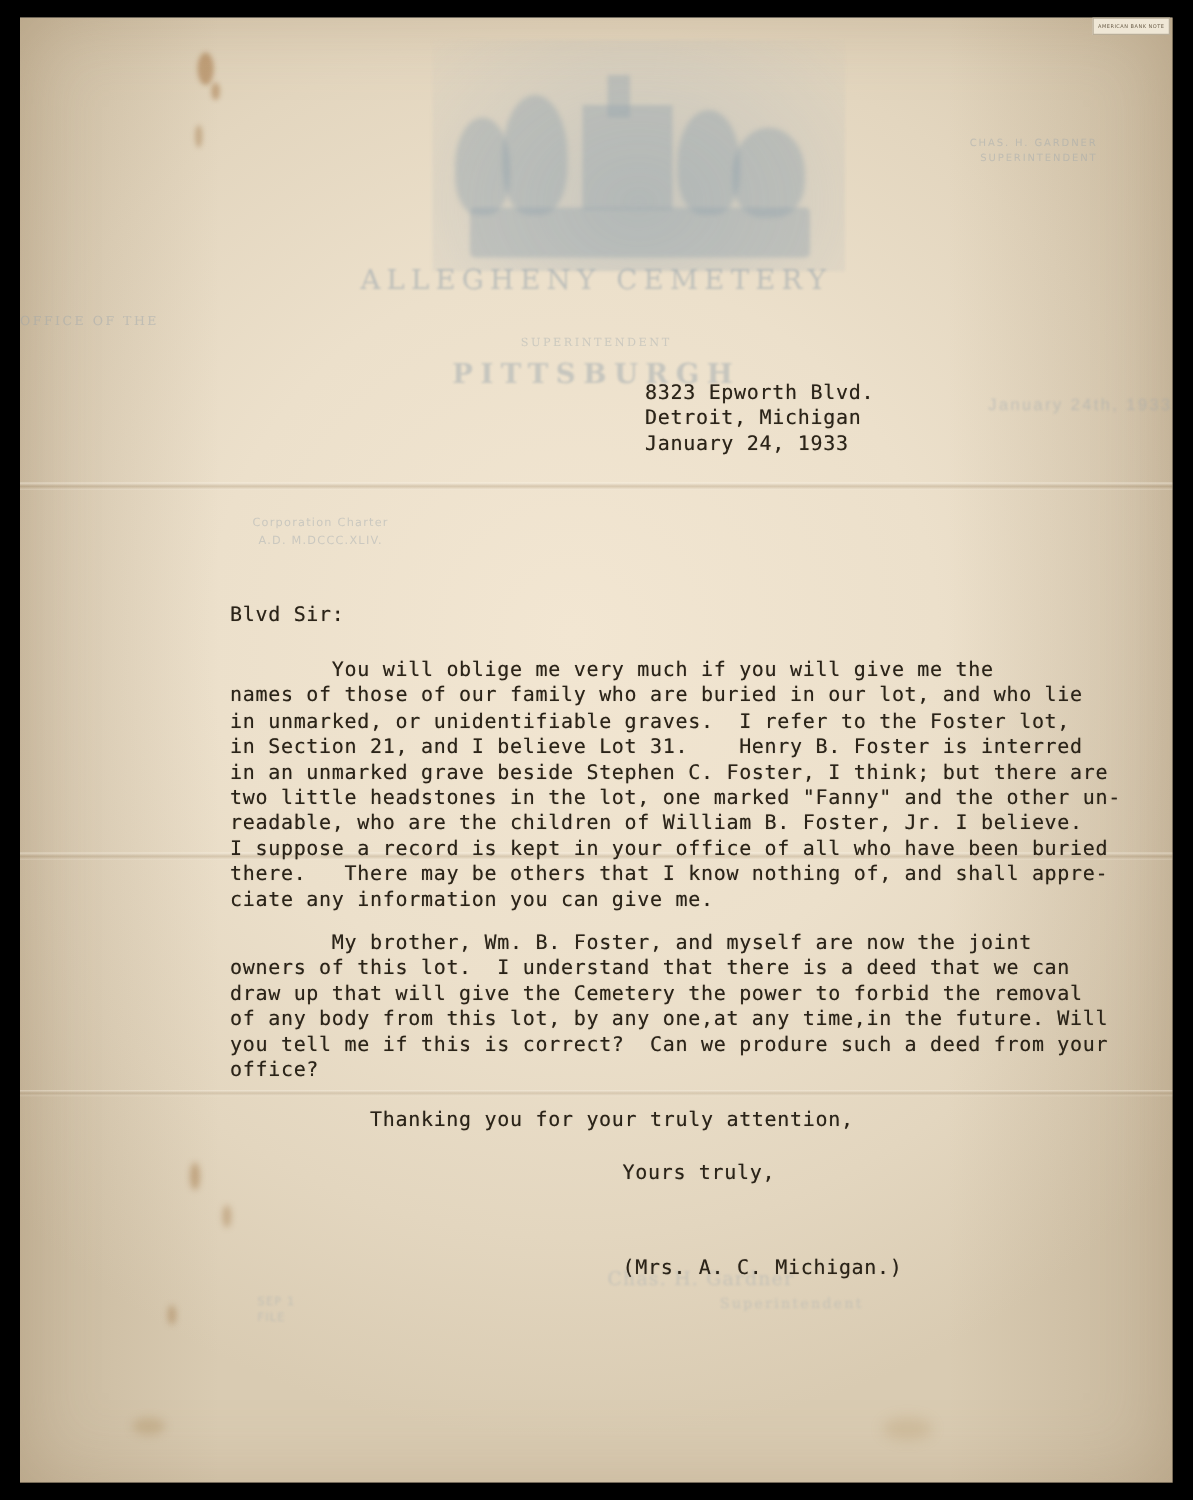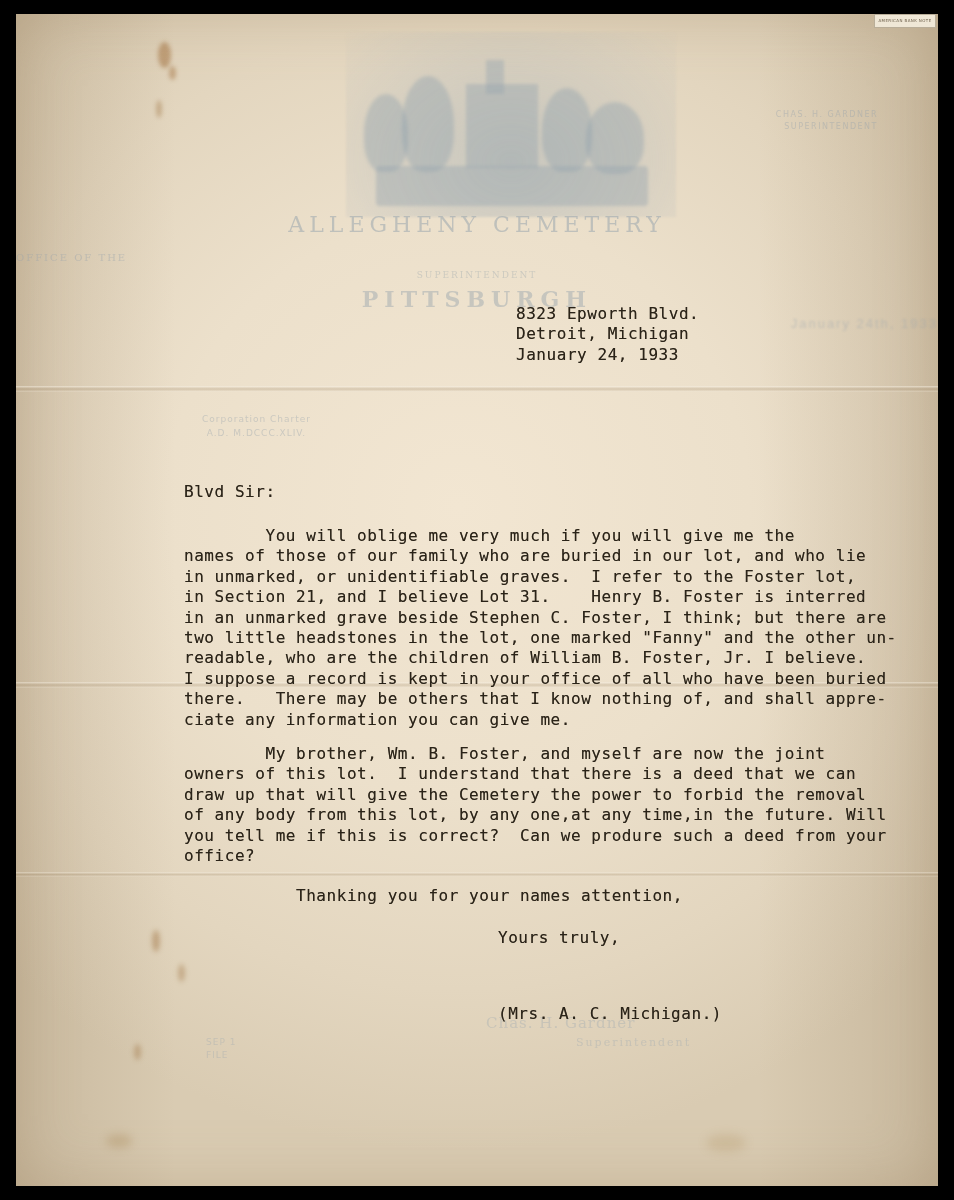--- a/index.html
+++ b/index.html
@@ -304,18 +304,18 @@
 readable, who are the children of William B. Foster, Jr. I believe.
 I suppose a record is kept in your office of all who have been buried
 there.   There may be others that I know nothing of, and shall appre-
 ciate any information you can give me.</div>
     <div class="tw" id="para-2">        My brother, Wm. B. Foster, and myself are now the joint
 owners of this lot.  I understand that there is a deed that we can
 draw up that will give the Cemetery the power to forbid the removal
 of any body from this lot, by any one,at any time,in the future. Will
 you tell me if this is correct?  Can we produre such a deed from your
 office?</div>
-    <div class="tw" id="closing-thanks">Thanking you for your names attention,</div>
+    <div class="tw" id="closing-thanks">Thanking you for your truly attention,</div>
     <div class="tw" id="closing-yours">Yours truly,</div>
     <div class="tw" id="signature">(Mrs. A. C. Michigan.)</div>
 
   </div>
 </div>
 
 </body></html>

